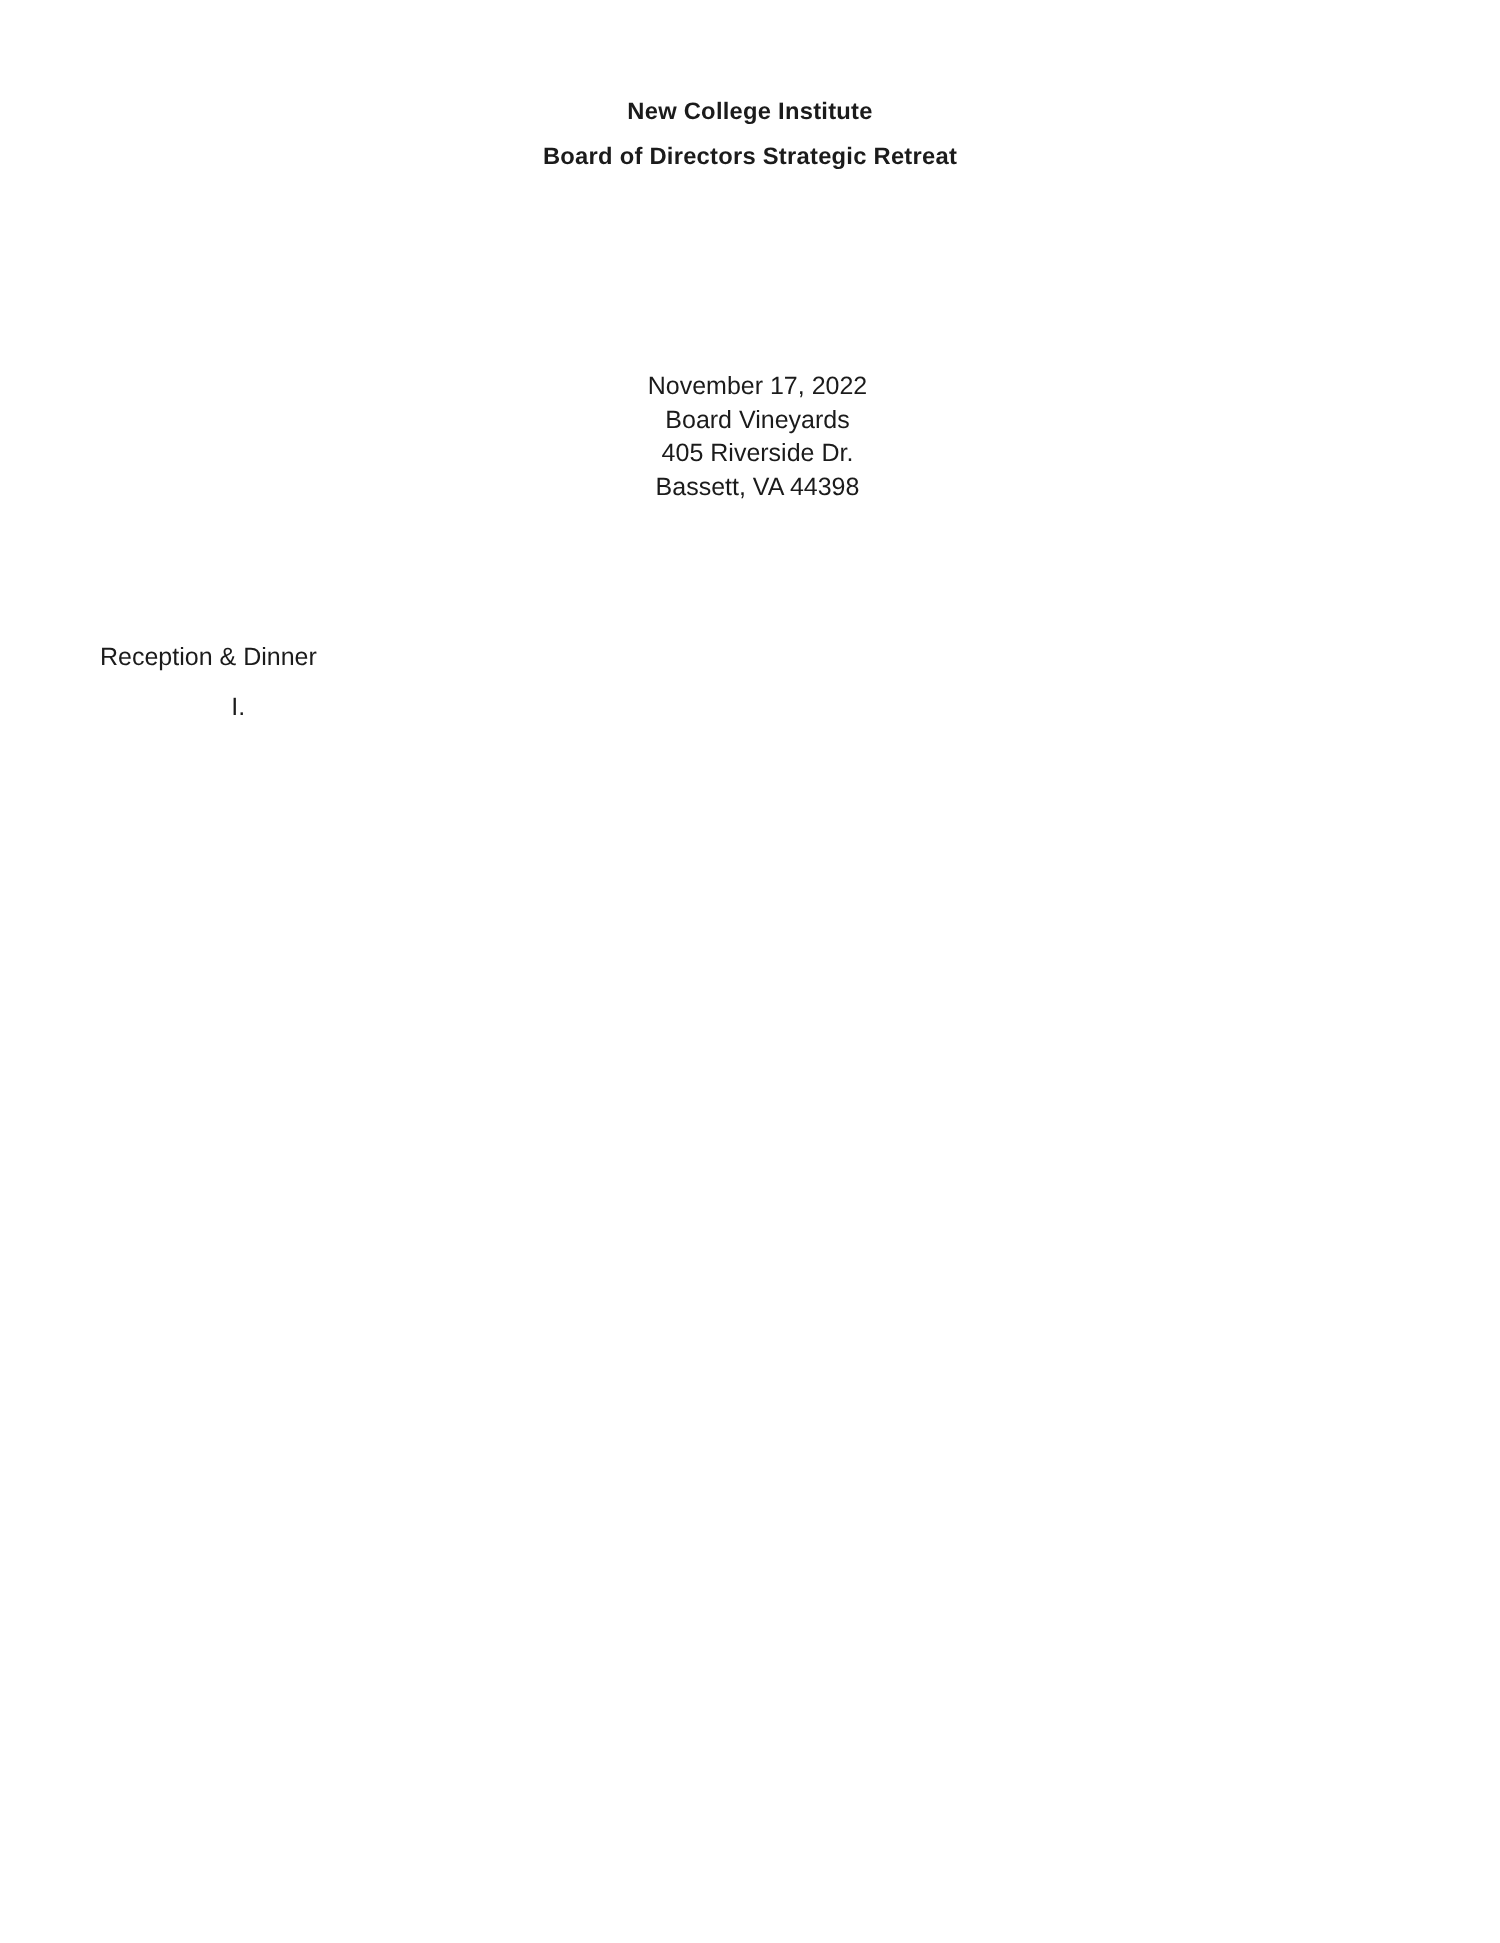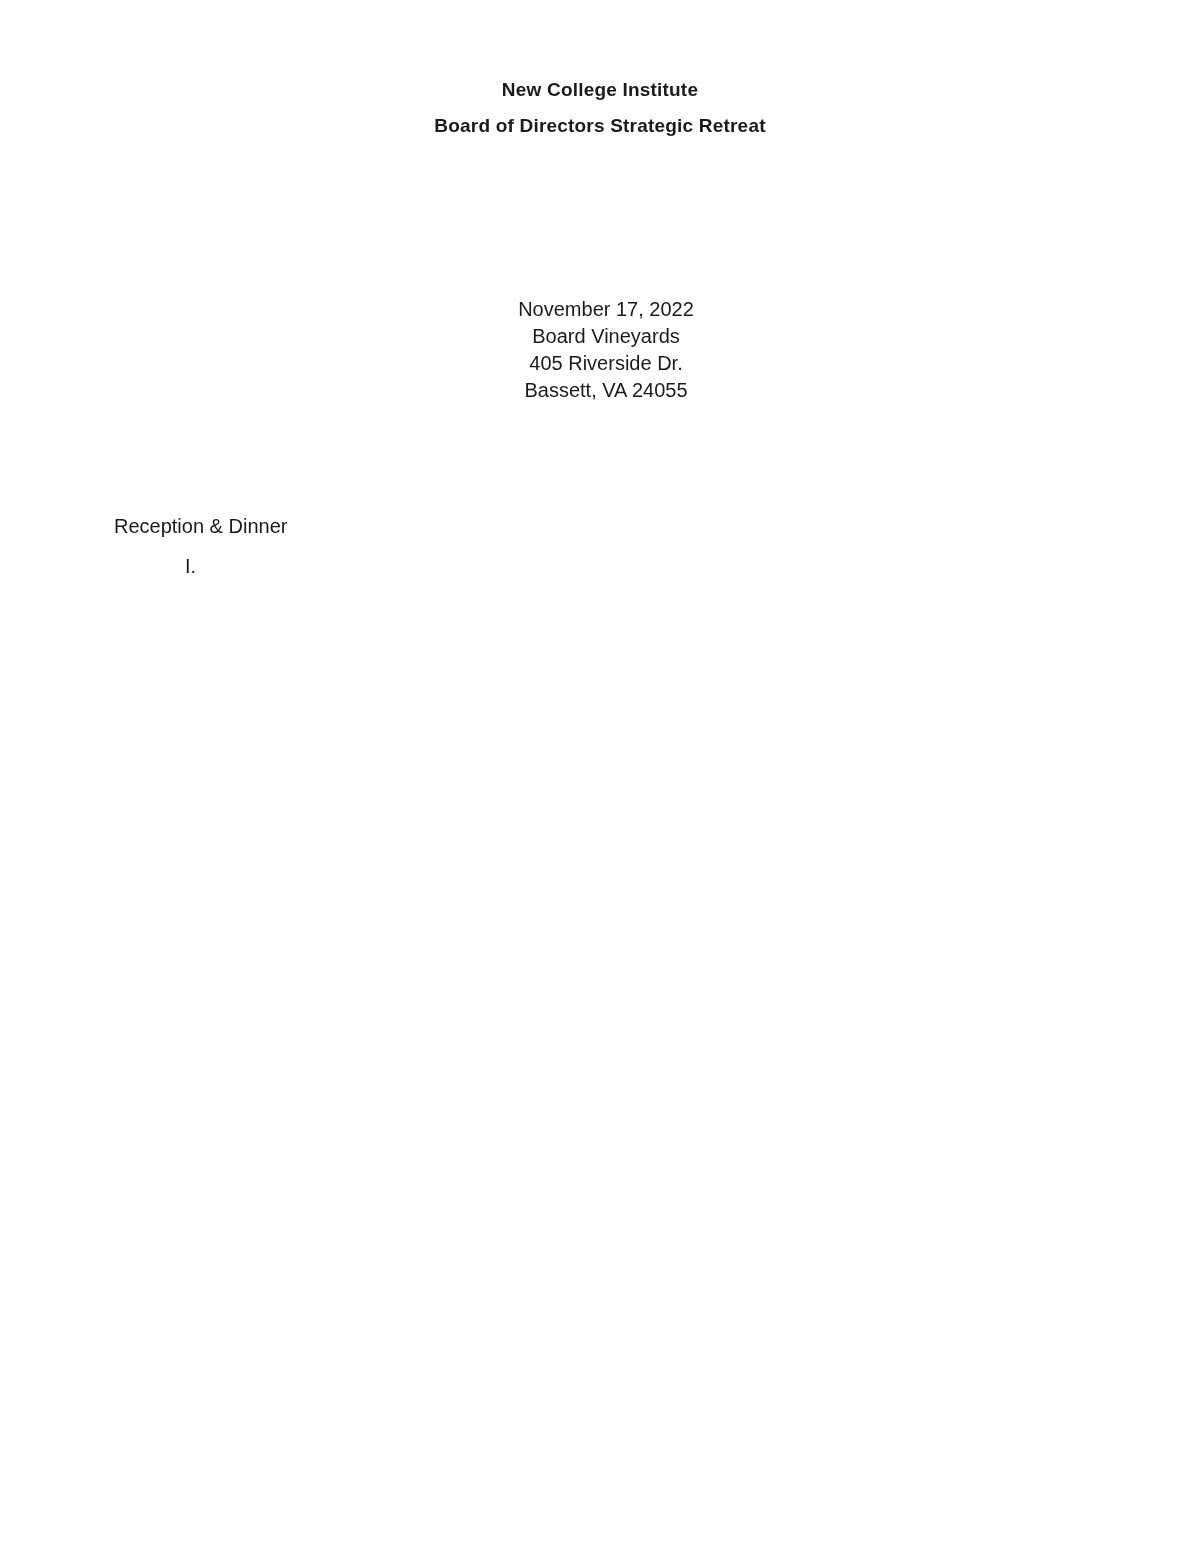--- a/index.html
+++ b/index.html
@@ -37,21 +37,21 @@
   }
 
   .details-line {
     font-size: 20px;
     line-height: 27px;
     padding-left: 12px;
   }
 
   .section-heading {
     margin-top: 110px;
-    margin-left: 114px;
+    margin-left: 80px;
     font-size: 20px;
     line-height: 24px;
   }
 
   .agenda-item {
     margin-top: 16px;
     margin-left: 185px;
     font-size: 20px;
     line-height: 24px;
     display: flex;
@@ -74,21 +74,21 @@
 
   <div class="title-block">
     <div class="title-line">New College Institute</div>
     <div class="title-line">Board of Directors Strategic Retreat</div>
   </div>
 
   <div class="details-block">
     <div class="details-line">November 17, 2022</div>
     <div class="details-line">Board Vineyards</div>
     <div class="details-line">405 Riverside Dr.</div>
-    <div class="details-line">Bassett, VA 24055</div>
+    <div class="details-line">Bassett, VA 44398</div>
   </div>
 
   <div class="section-heading">Reception &amp; Dinner</div>
 
   <div class="agenda-item">
     <span class="agenda-numeral">I.</span>
   </div>
 
 </div>
 

